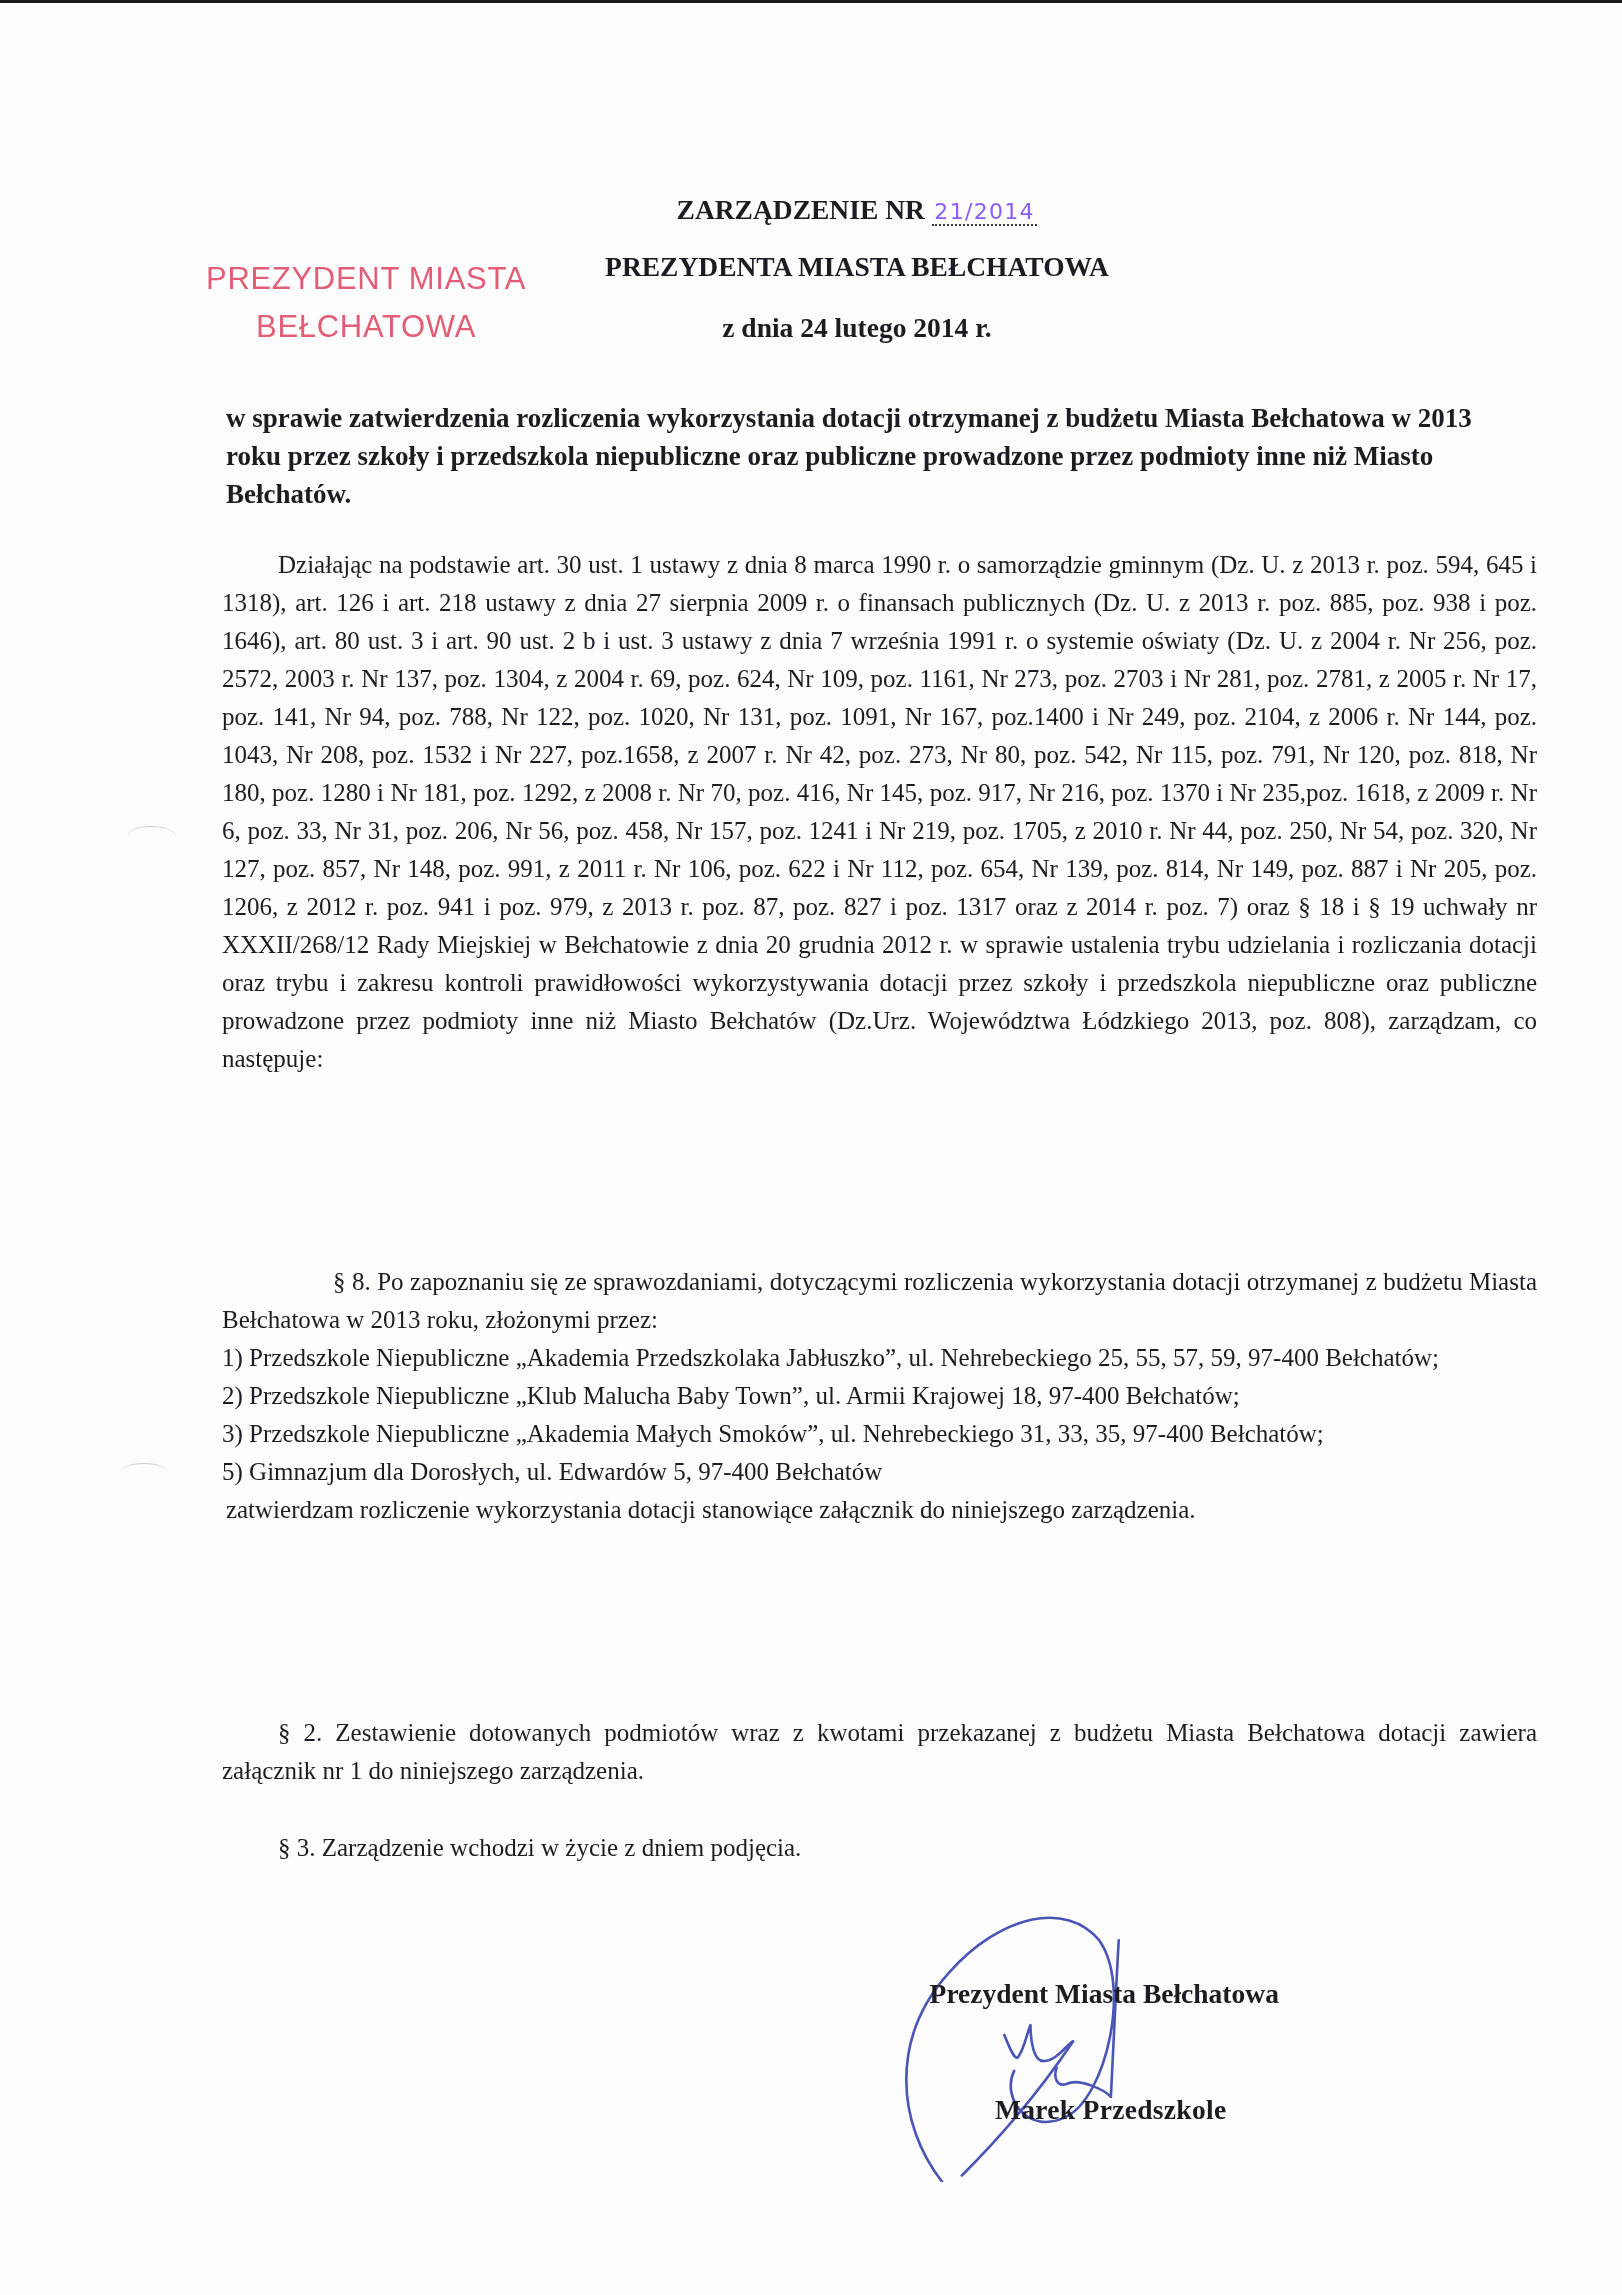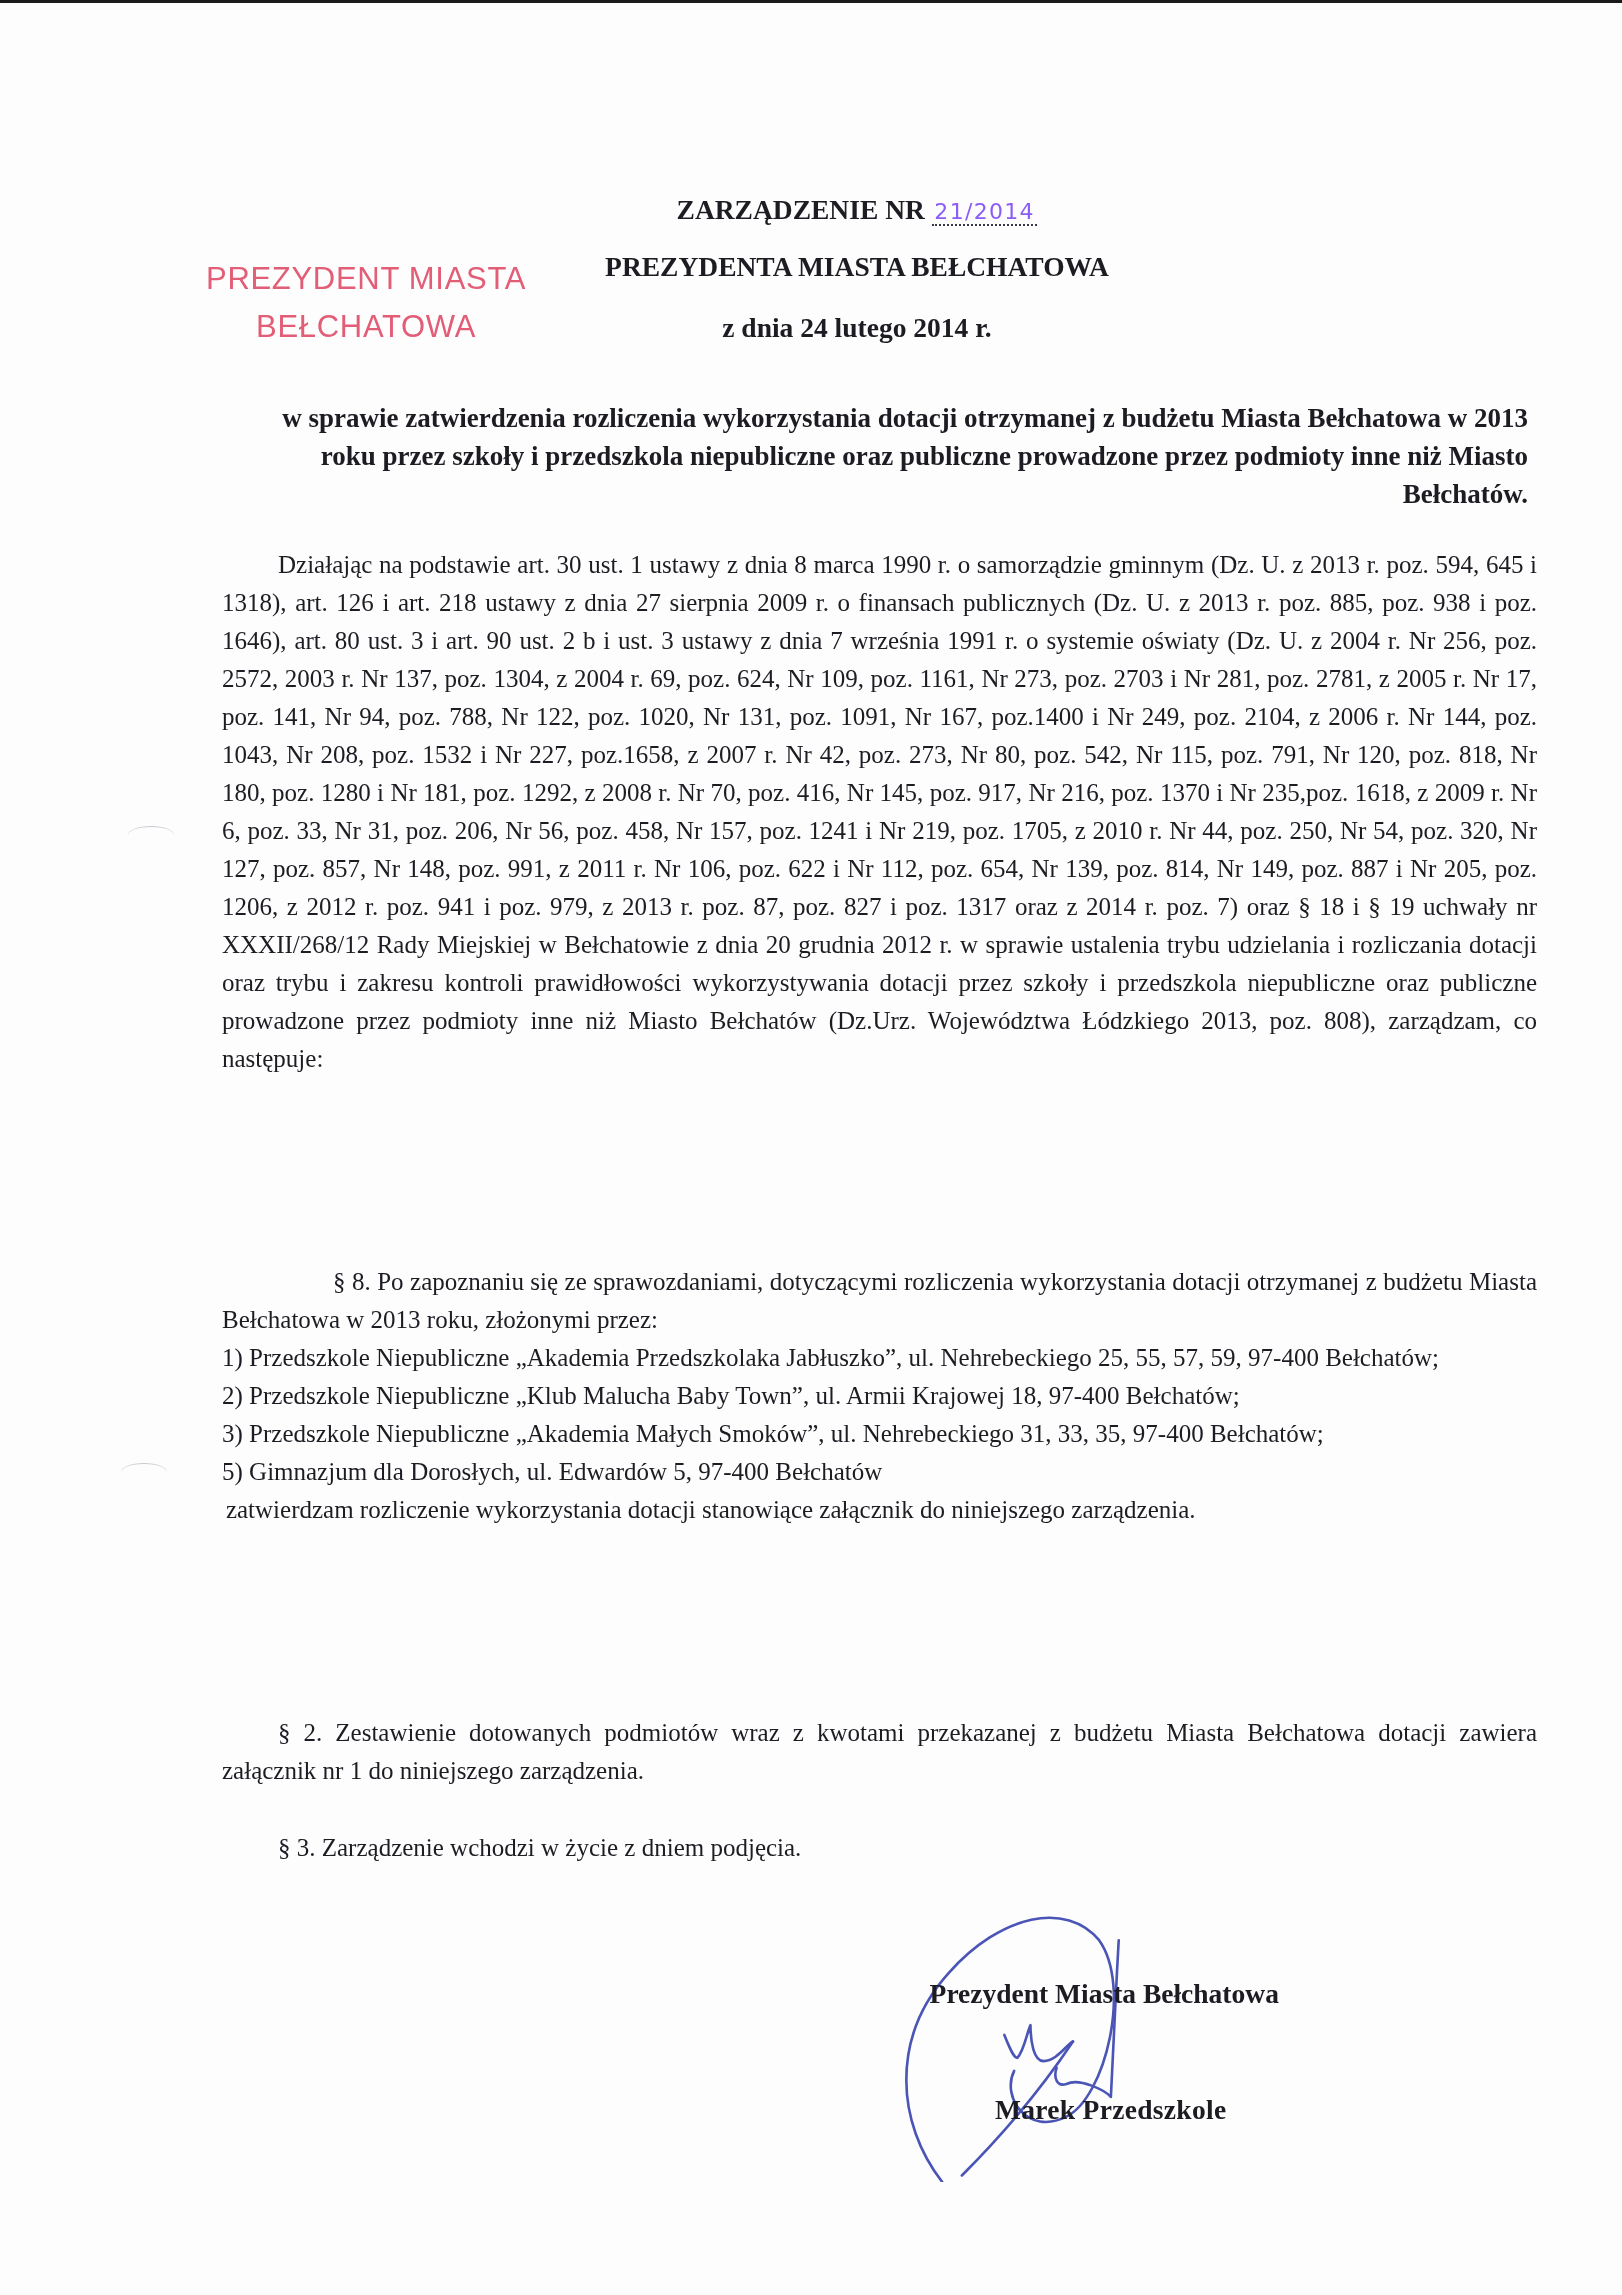--- a/index.html
+++ b/index.html
@@ -38,21 +38,21 @@
   .header .line2 { line-height: 39px; margin-top: 5px; }
   .header .line3 { line-height: 39px; margin-top: 22px; }
   .handwritten-nr {
     font-family: "DejaVu Sans", sans-serif;
     font-weight: normal; color: #8b5cf6; font-size: 22px;
     border-bottom: 2.6px dotted #3a3a46; padding: 0 2.6px;
     letter-spacing: 1.3px;
   }
   .subject {
     position: absolute; left: 226px; top: 399px; width: 1302px;
-    text-align: right; font-weight: bold; font-size: 27px; line-height: 38px;
+    text-align: left; font-weight: bold; font-size: 27px; line-height: 38px;
   }
   .body {
     position: absolute; left: 222px; width: 1315px;
     font-size: 25px; line-height: 38px; text-align: justify;
   }
   .preamble { top: 546px; text-indent: 56px; }
   .para1 { top: 1263px; }
   .para1 .lead { text-indent: 111px; }
   .para1 .list-item { text-align: justify; }
   .para1 .closing { padding-left: 3.9px; }

